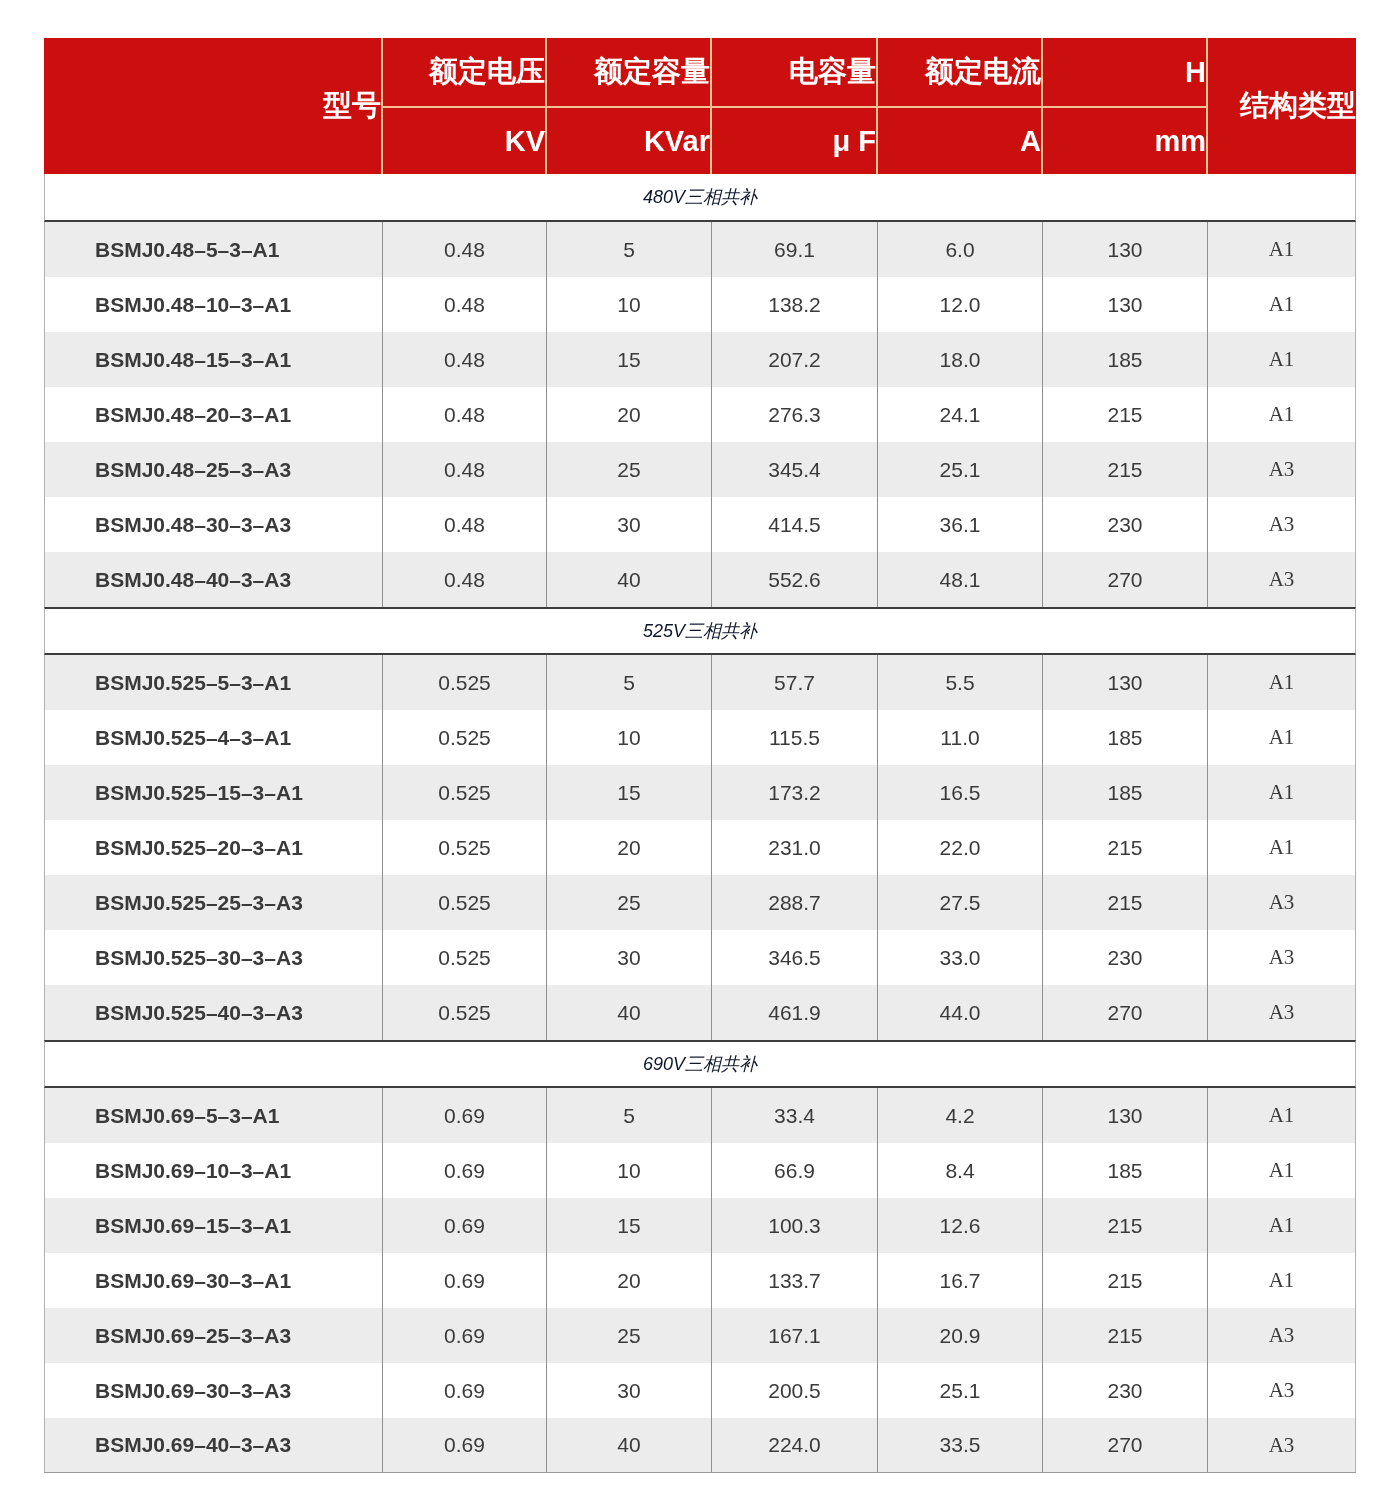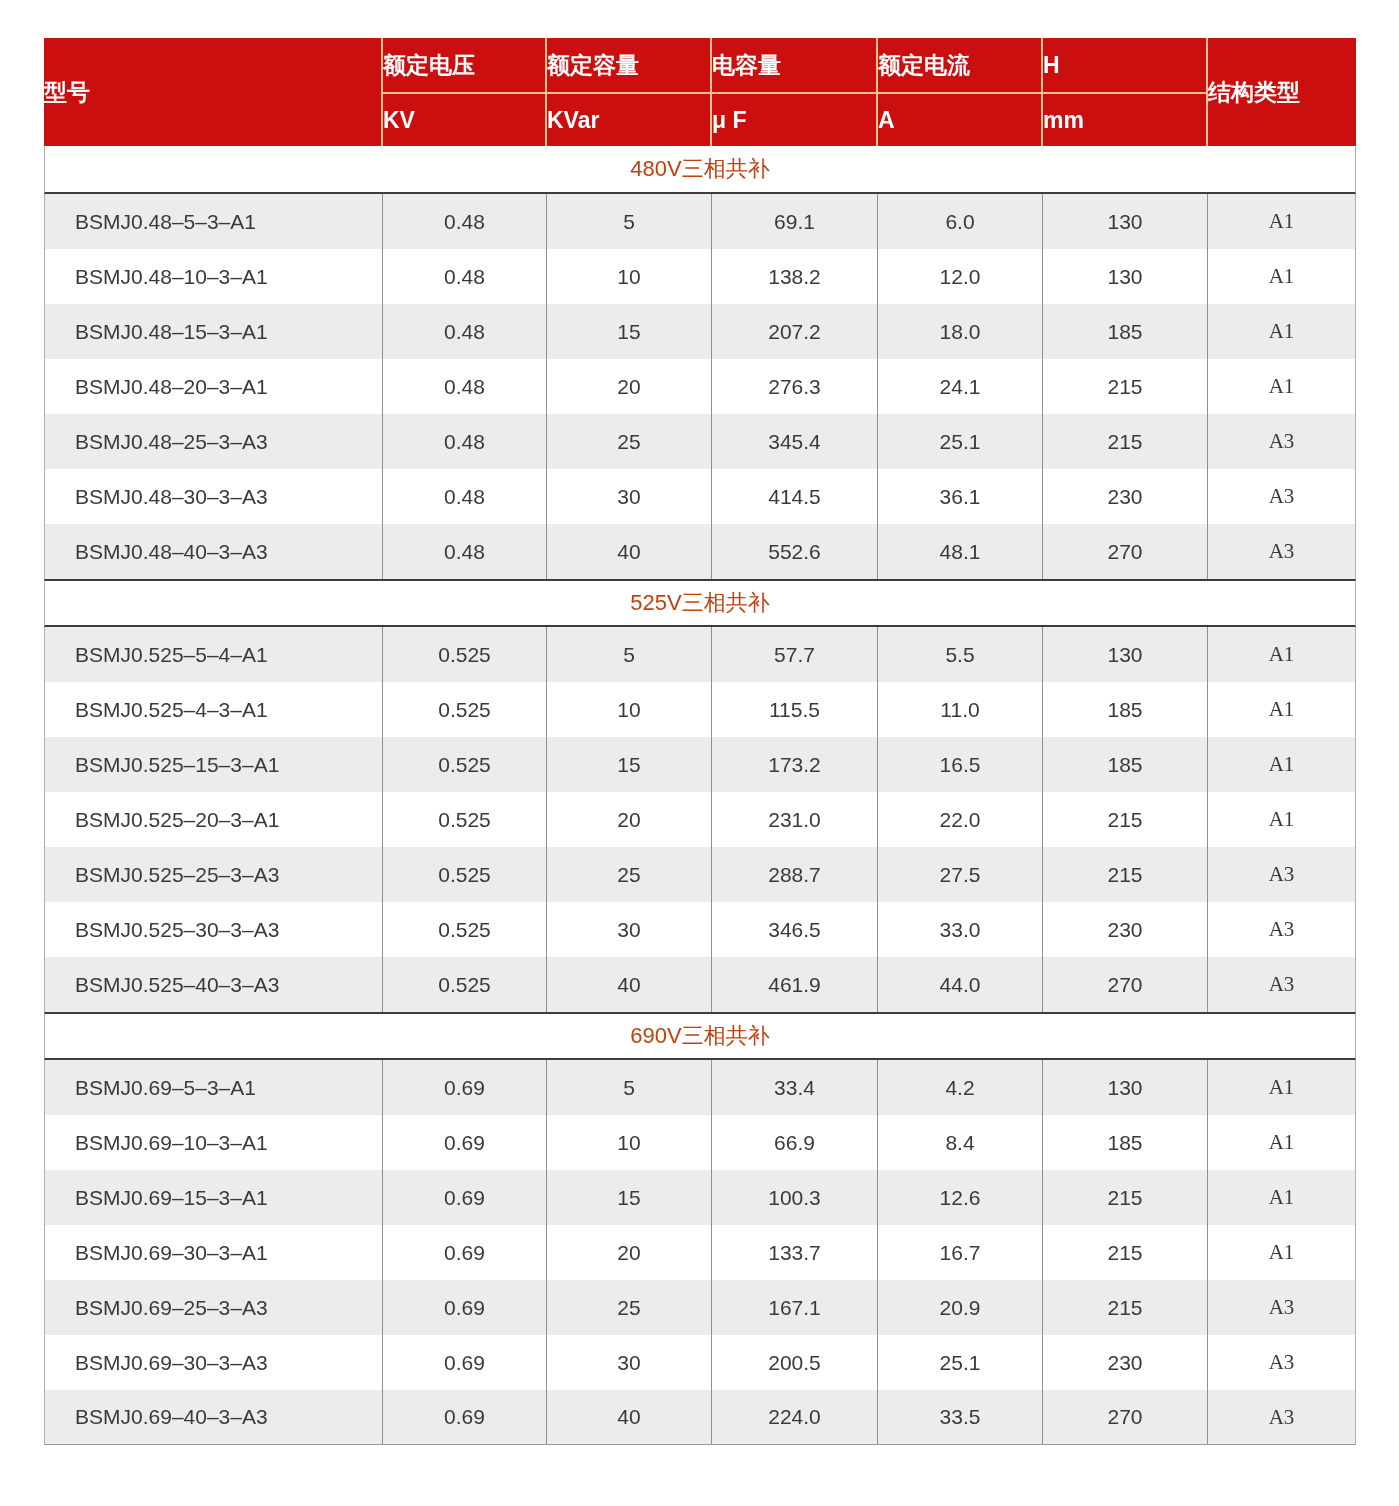--- a/index.html
+++ b/index.html
@@ -18,59 +18,61 @@
     width: 1312px;
     border-collapse: separate;
     border-spacing: 0;
     table-layout: fixed;
   }
   
   thead th {
     background: #cb0f0f;
     color: #ffffff;
     font-weight: bold;
-    font-size: 23px;
-    text-align: left;
+    font-size: 29px;
+    text-align: right;
     vertical-align: middle;
-    height: 54px;
+    height: 68px;
   }
   thead tr.h1 th { border-right: 2px solid #f2c392; }
   thead tr.h1 th.th-last { border-right: none; margin-top: 40px; }
   thead tr.h2 th { border-top: 2px solid #f2c392; border-right: 2px solid #f2c392; }
   
   tr.section-row td {
     background: #ffffff;
-    color: #c2410c;
-    font-size: 22px;
+    color: #0f172a;
+    font-size: 18px;
     text-align: center;
     vertical-align: middle;
     height: 48px;
     border-top: 2px solid #3d3d3d;
     border-bottom: 2px solid #3d3d3d;
     border-left: 1px solid #b0b0b0;
     border-right: 1px solid #b0b0b0;
+    font-style: italic;
   }
   tr.section-row.first td { border-top: none; }
   
   tbody td {
     color: #3a3a3a;
     font-size: 21px;
     text-align: center;
     vertical-align: middle;
     height: 55px;
     background: #ffffff;
   }
   tbody tr.data-row td { border-right: 1px solid #8f8f8f; }
   tbody tr.data-row td:first-child { border-left: 1px solid #b0b0b0; }
   tbody tr.data-row td:last-child { border-right: 1px solid #b0b0b0; font-family: Liberation Serif, serif; }
   tbody tr.stripe td { background: #ececec; }
   tbody tr.data-row:last-of-type td { border-bottom: 1px solid #9a9a9a; }
   td.model {
     text-align: left;
-    padding-left: 30px;
+    padding-left: 50px;
+    font-weight: bold;
   }
 </style>
 </head>
 <body>
 
 <div class="page">
   <table class="spec">
     <colgroup>
       <col style="width:339px">
       <col style="width:164px">
@@ -162,21 +164,21 @@
           <td>40</td>
           <td>552.6</td>
           <td>48.1</td>
           <td>270</td>
           <td>A3</td>
         </tr>
         <tr class="section-row">
           <td colspan="7">525V三相共补</td>
         </tr>
         <tr class="data-row stripe">
-          <td class="model">BSMJ0.525–5–4–A1</td>
+          <td class="model">BSMJ0.525–5–3–A1</td>
           <td>0.525</td>
           <td>5</td>
           <td>57.7</td>
           <td>5.5</td>
           <td>130</td>
           <td>A1</td>
         </tr>
         <tr class="data-row">
           <td class="model">BSMJ0.525–4–3–A1</td>
           <td>0.525</td>

